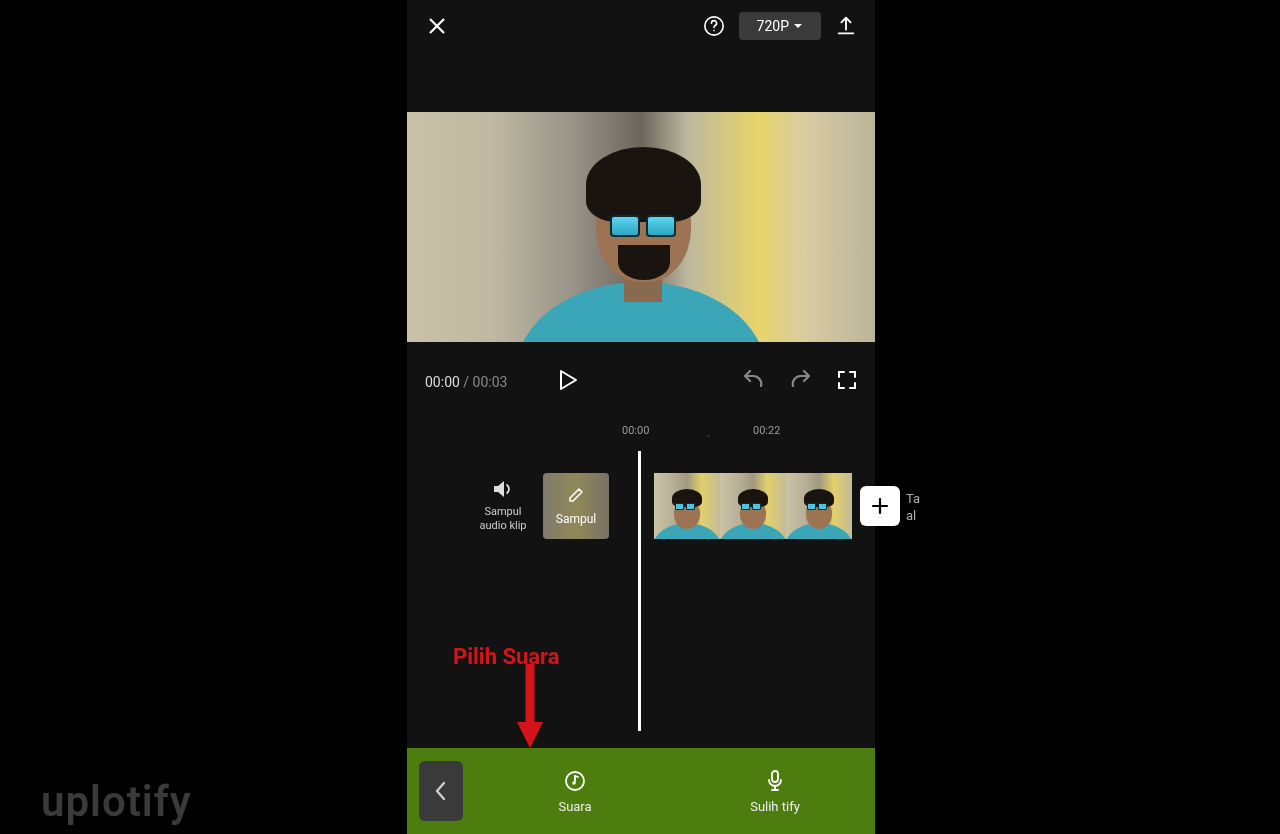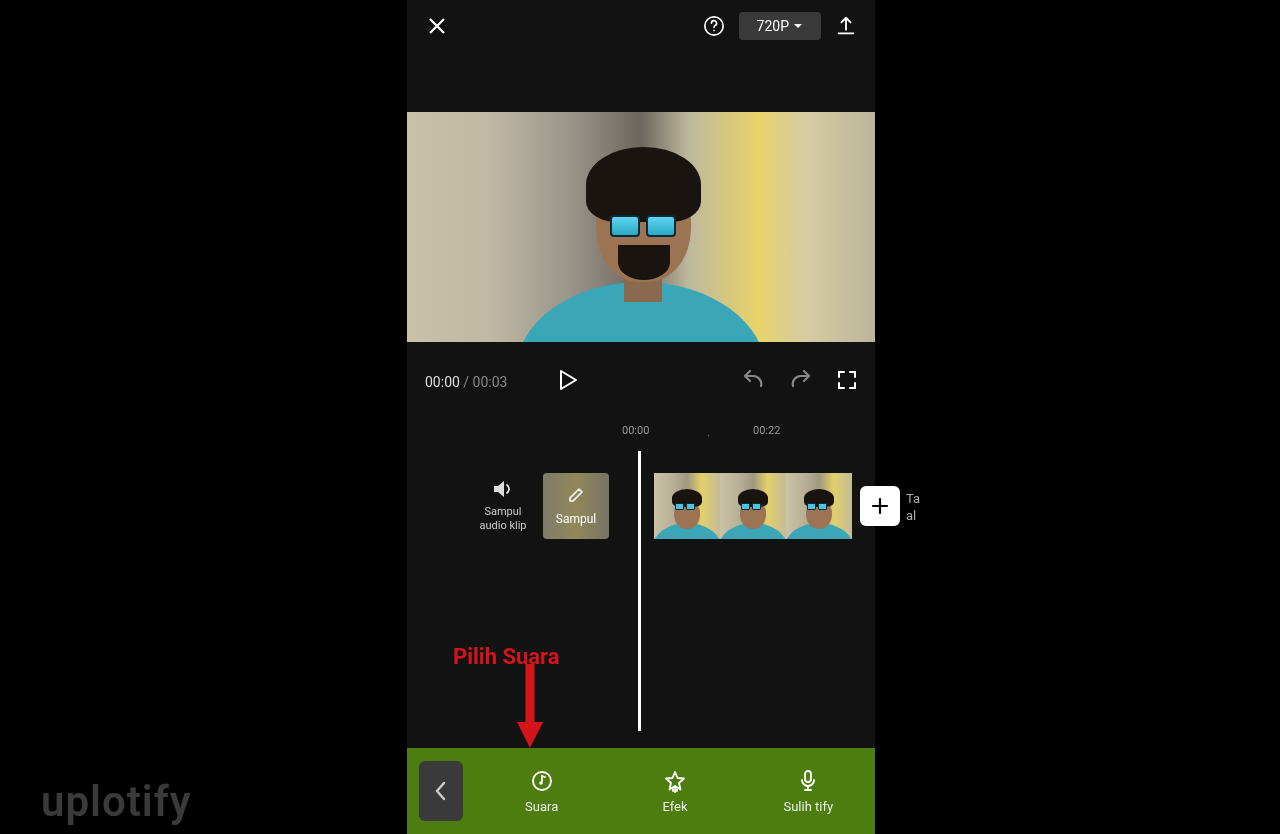--- a/index.html
+++ b/index.html
@@ -452,27 +452,20 @@
     </div>
     <div class="tool-item">
       <svg width="24" height="24" viewBox="0 0 24 24" stroke="#fff" stroke-width="1.8" fill="none">
           <circle cx="12" cy="12" r="9"></circle>
           <path d="M12 12 L12 7 L15 8" stroke-linecap="round"></path>
           <circle cx="11" cy="14" r="1.8" fill="#fff" stroke="none"></circle>
         </svg>
       <span>Suara</span>
     </div>
     <div class="tool-item">
-      <svg width="24" height="24" viewBox="0 0 24 24" stroke="#fff" stroke-width="1.8" fill="none">
-          <path d="M12 3 L14.5 9 L21 9.5 L16 14 L17.5 20.5 L12 17 L6.5 20.5 L8 14 L3 9.5 L9.5 9 Z" stroke-linejoin="round"></path>
-          <path d="M10 20 V22 M12 20 V23 M14 20 V22" stroke-linecap="round"></path>
-        </svg>
-      <span>Efek</span>
-    </div>
-    <div class="tool-item">
       <svg width="20" height="24" viewBox="0 0 20 24" stroke="#fff" stroke-width="1.8" fill="none">
           <rect x="7" y="2" width="6" height="11" rx="3"></rect>
           <path d="M4 11 A6 6 0 0 0 16 11 M10 17 V21 M7 21 H13" stroke-linecap="round"></path>
         </svg>
       <span>Sulih tify</span>
     </div>
   </div>
 
 </div>
 

